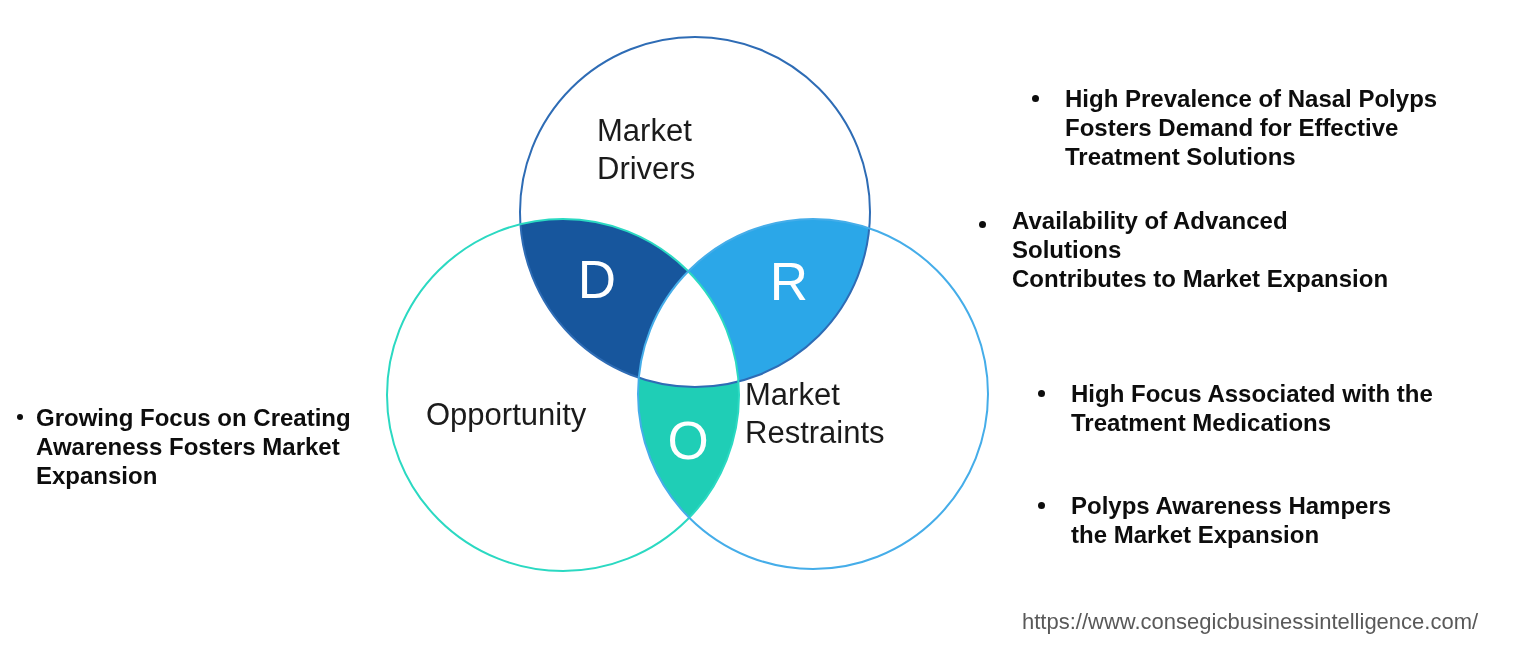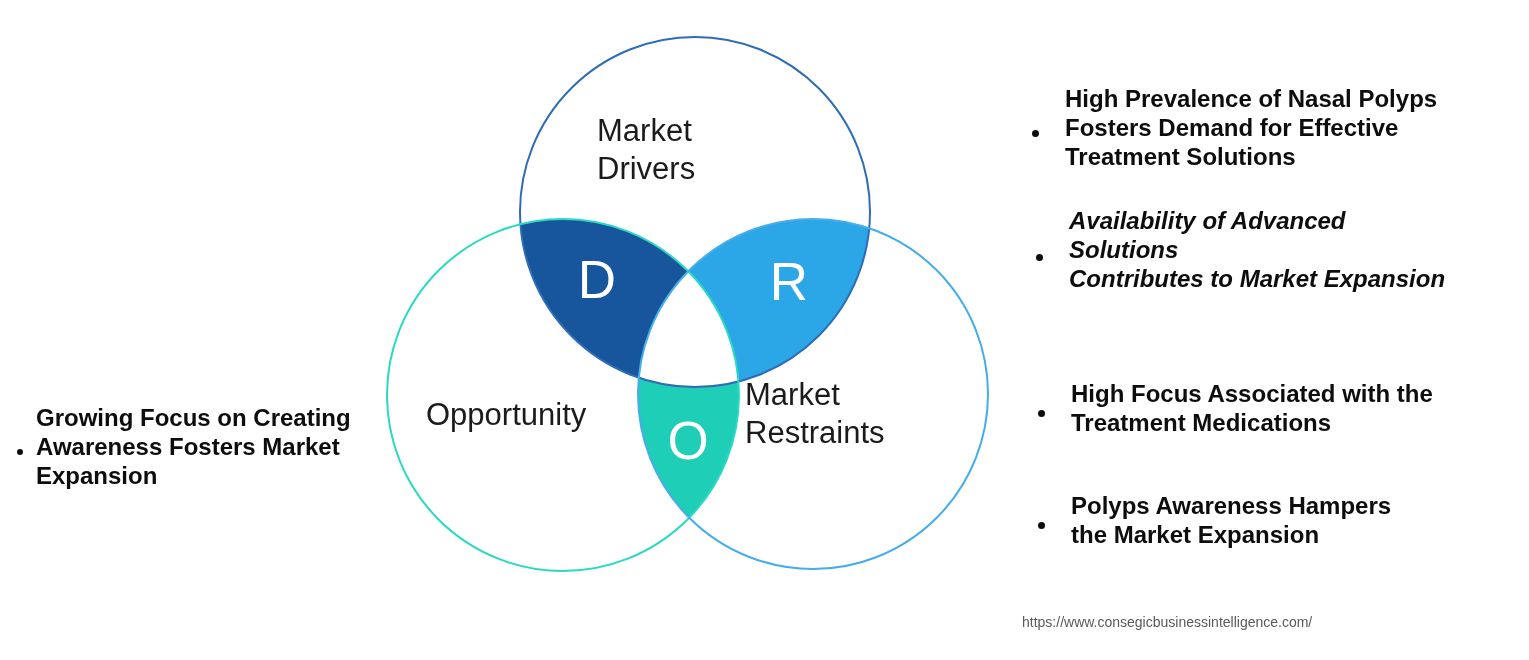--- a/index.html
+++ b/index.html
@@ -24,21 +24,21 @@
     color: #1b1b1b;
     font-size: 31px;
     line-height: 38px;
     font-weight: 400;
     white-space: pre-line;
   }
   .venn-label.centered { }
   .bullet {
     position: absolute;
     display: flex;
-    align-items: center;
+    align-items: flex-start;
   }
   .bullet .dot {
     flex: 0 0 auto;
     width: 7px; height: 7px;
     border-radius: 50%;
     background: #0d0d0d;
     margin-top: 11px;
   }
   .bullet .txt {
     color: #0d0d0d;
@@ -47,28 +47,28 @@
     font-weight: 700;
     white-space: pre-line;
   }
   .bullet.left-side .dot { width: 6px; height: 6px; margin-top: 11px; margin-right: 13px; }
   .bullet.right-side .dot { margin-right: 26px; }
   .footer-url {
     position: absolute;
     left: 1022px;
     top: 609px;
     color: #595959;
-    font-size: 14px;
+    font-size: 22px;
     line-height: 26px;
     font-weight: 400;
   }
   
   .b-left  { left: 17px;   top: 403px; width: 350px; }
   .b-r1    { left: 1032px; top: 84px;  width: 420px; }
-  .b-r2    { left: 1036px; top: 206px; width: 420px; font-style: italic; }
+  .b-r2    { left: 979px; top: 206px; width: 420px; }
   .b-r3    { left: 1038px; top: 379px; width: 420px; }
   .b-r4    { left: 1038px; top: 491px; width: 420px; }
   
   .lbl-drivers    { left: 597px; top: 112px; width: 200px; }
   .lbl-opportunity{ left: 426px; top: 396px; }
   .lbl-restraints { left: 745px; top: 376px; width: 205px; }
 </style>
 </head>
 <body>
 

